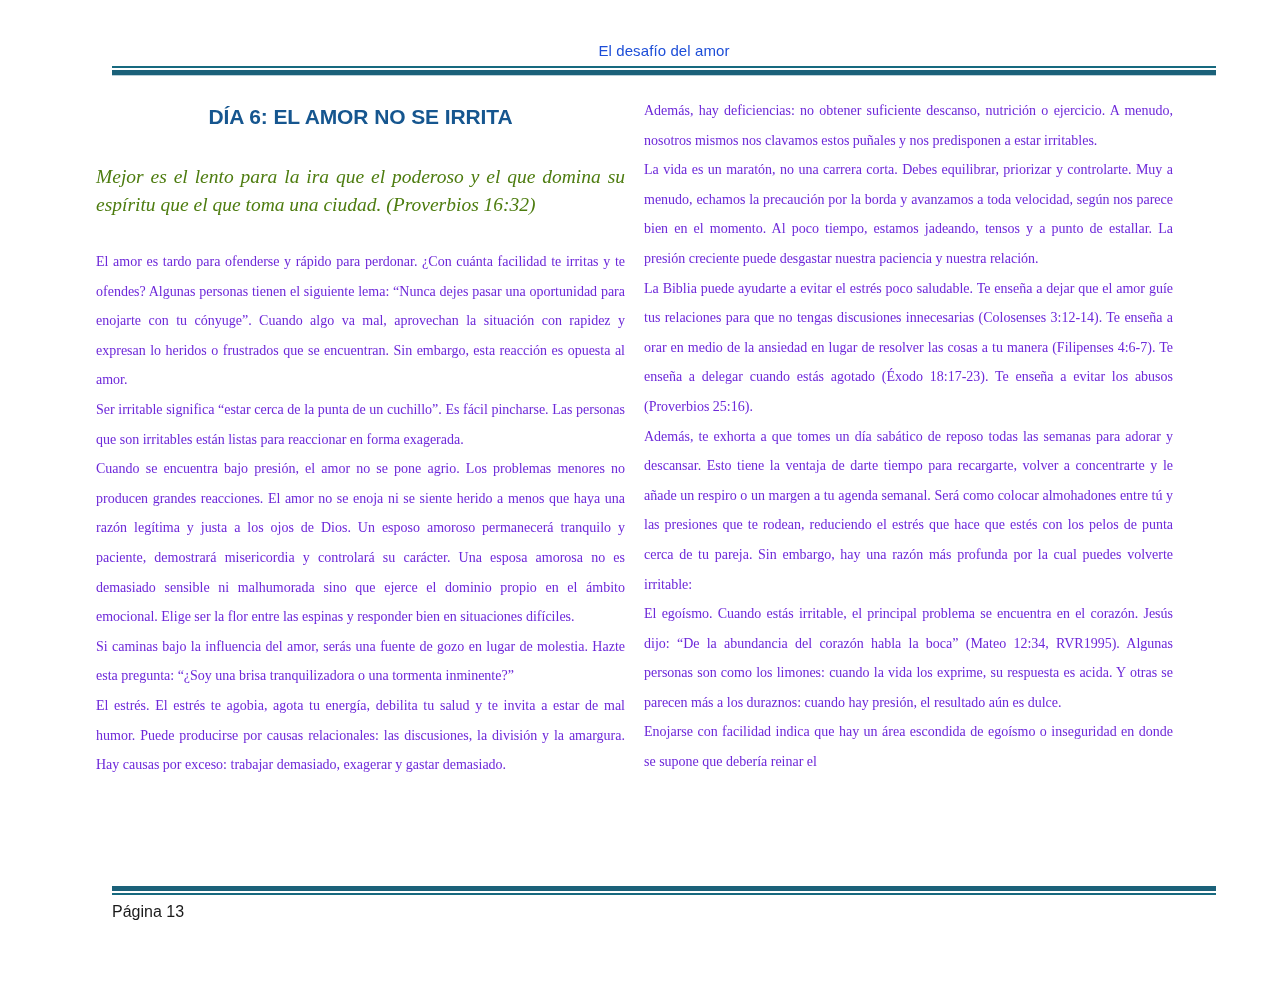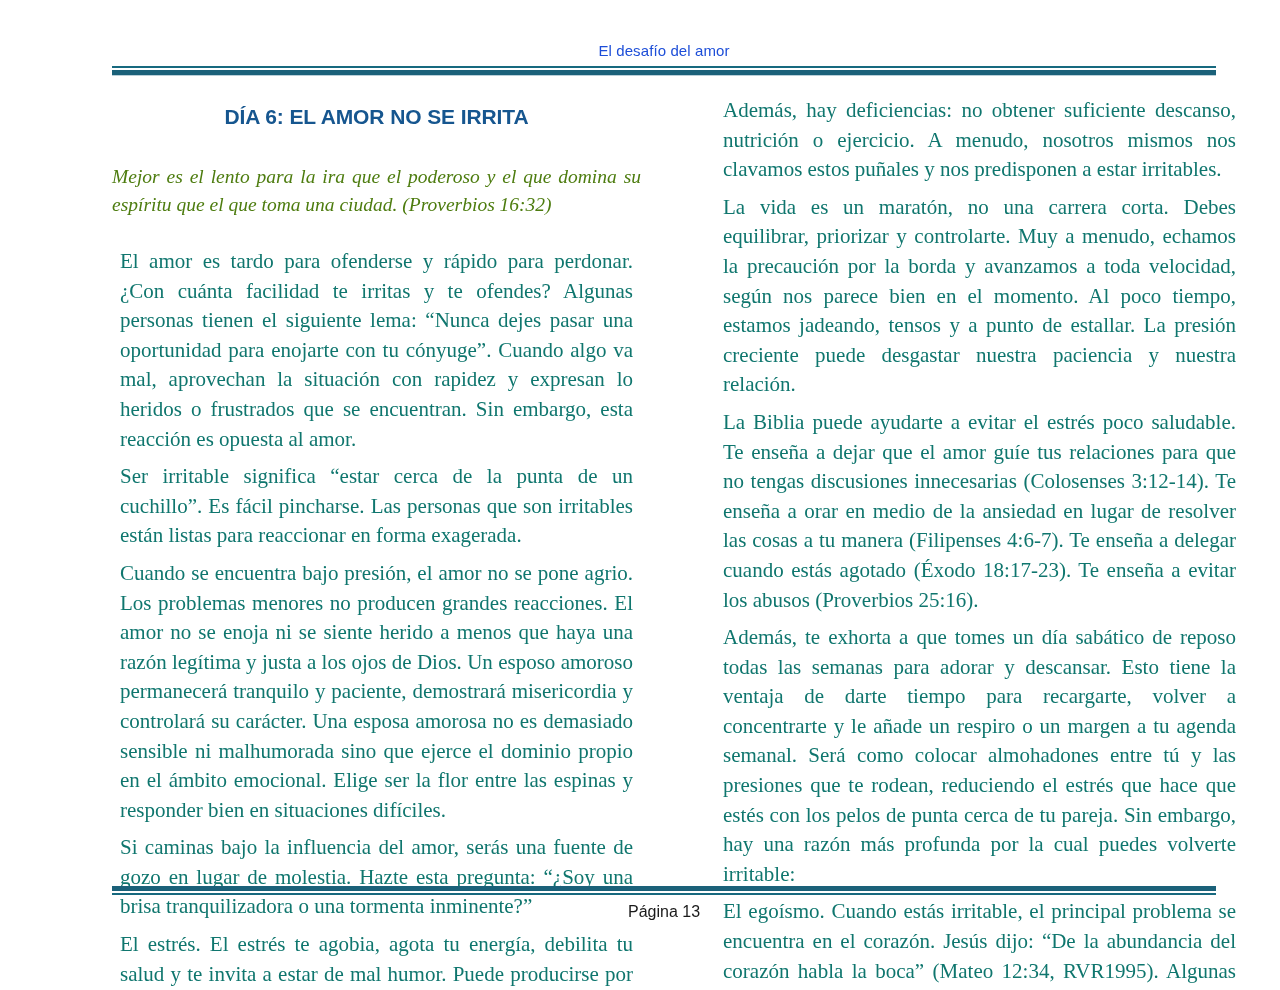--- a/index.html
+++ b/index.html
@@ -64,35 +64,35 @@
   .rule-bot .ln-gap {
     height: 2px;
     background: #ffffff;
   }
   .rule-bot .ln-thin {
     height: 2px;
     background: #17697f;
   }
   .footer-text {
     margin-top: 8px;
-    text-align: center;
+    text-align: left;
     font-family: "Liberation Sans", "DejaVu Sans", sans-serif;
     font-size: 16px;
     color: #1a1a1a;
   }
 
   
   .body-cols {
     position: absolute;
-    left: 112px;
+    left: 96px;
     top: 96px;
     width: 1104px;
     height: 784px;
     display: flex;
-    gap: 74px;
+    gap: 19px;
   }
   .col {
     width: 529px;
     flex: 0 0 529px;
   }
 
   .day-title {
     font-family: "Liberation Sans", "DejaVu Sans", sans-serif;
     font-weight: bold;
     font-size: 21px;
@@ -108,25 +108,25 @@
     font-size: 19.5px;
     line-height: 28px;
     text-align: justify;
     color: #4d7c0f;
     margin-top: 33px;
     -webkit-hyphens: none;
     hyphens: none;
   }
 
   p.para {
-    font-size: 21px;
+    font-size: 14px;
     line-height: 29.6px;
     text-align: justify;
-    color: #0f766e;
-    margin: 8px;
+    color: #6d28d9;
+    margin: 0;
     -webkit-hyphens: none;
     hyphens: none;
   }
   p.para.first-body {
     margin-top: 28px;
   }
   .col.right p.para:first-child {
     margin-top: 0;
   }
 </style>

